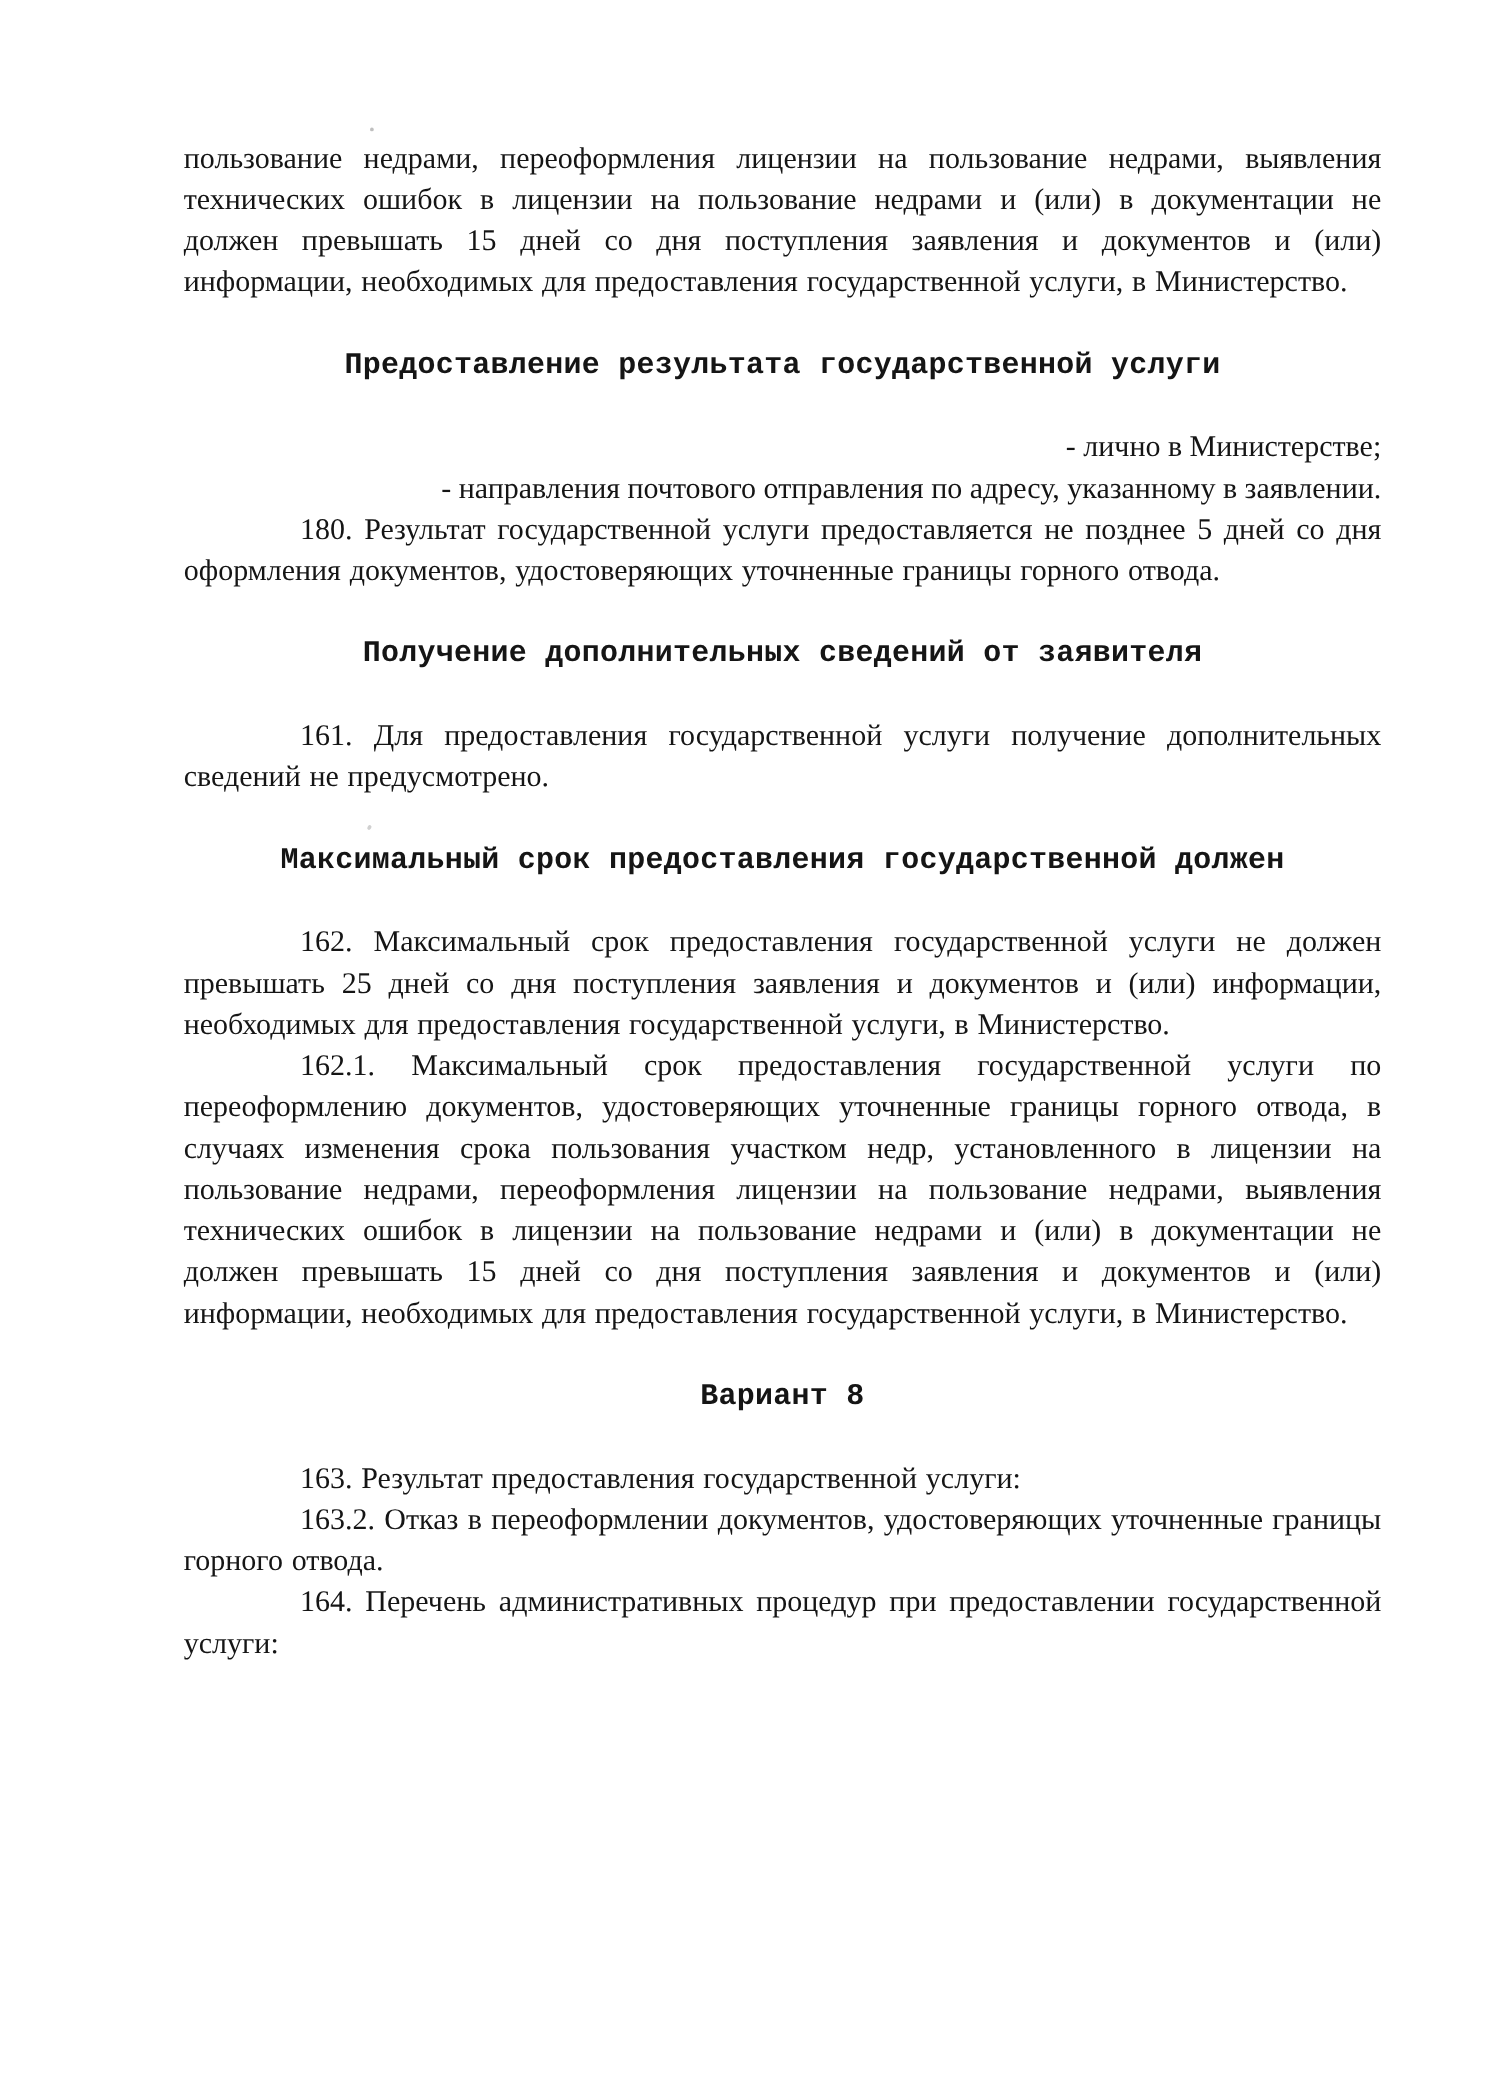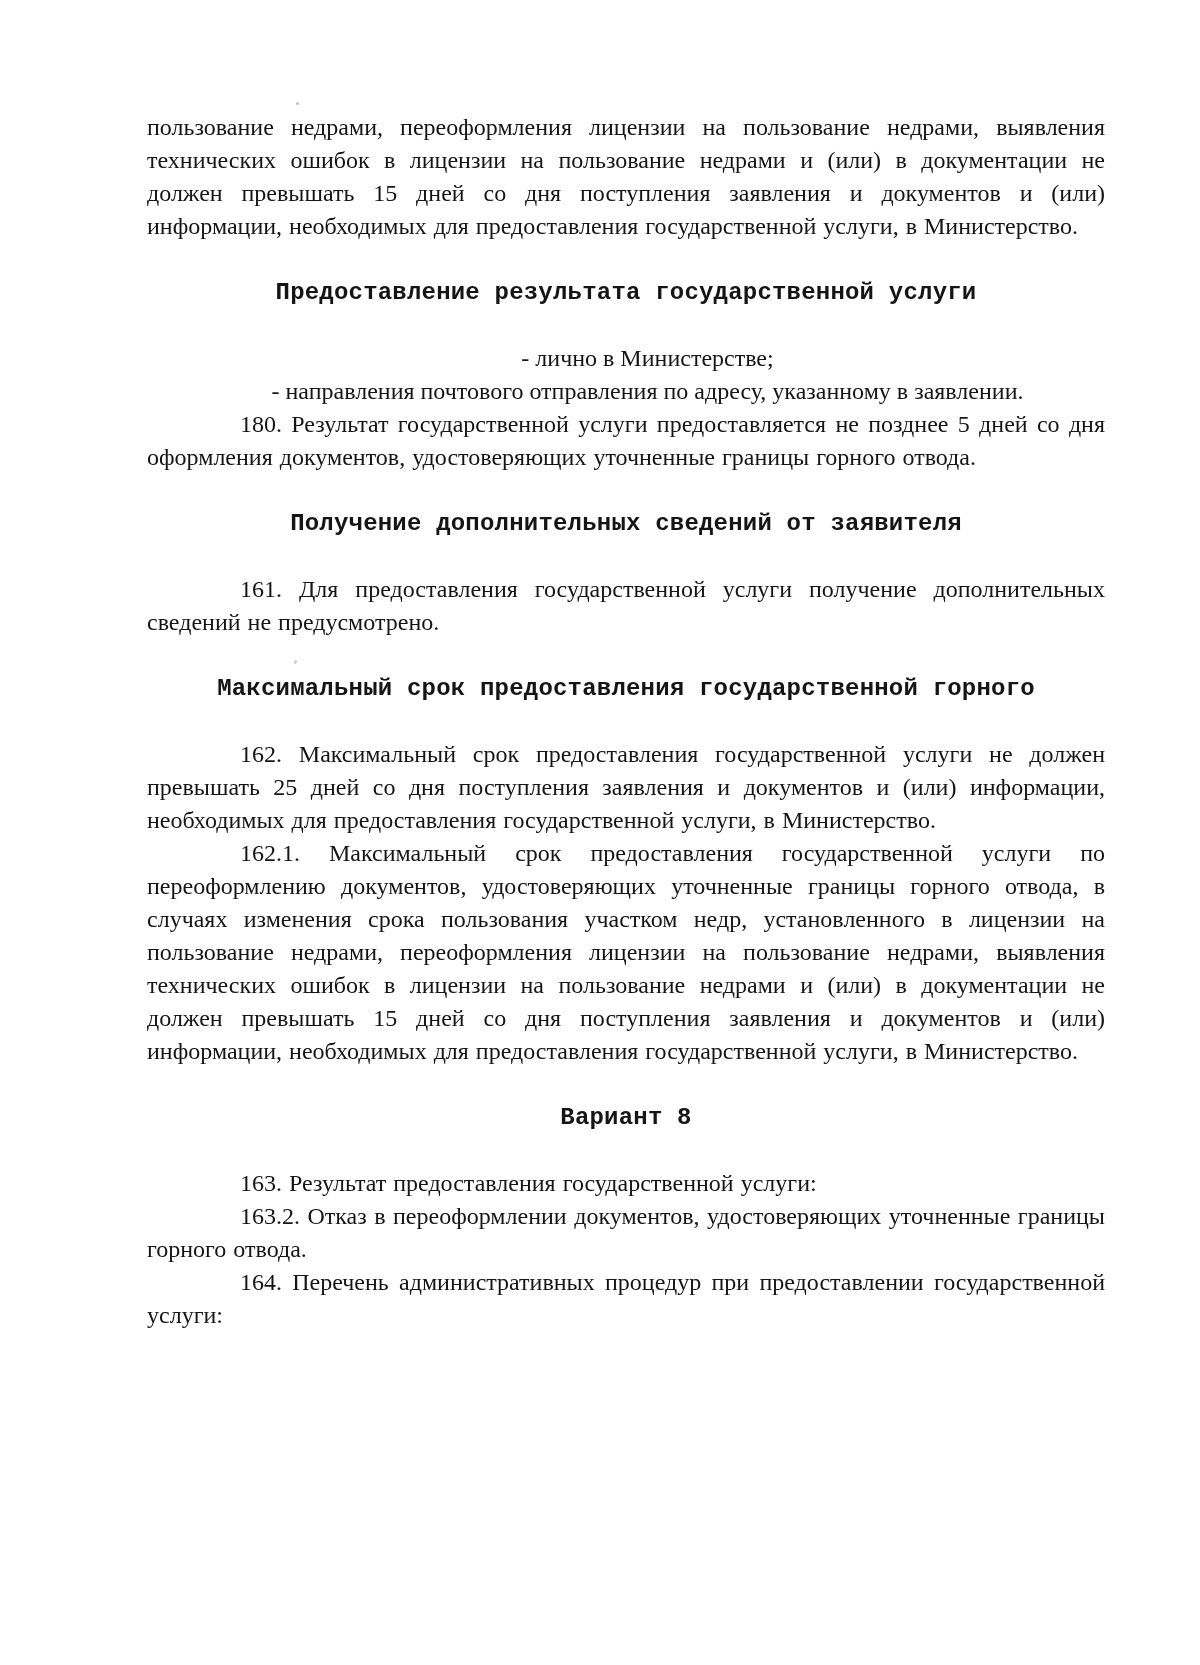--- a/index.html
+++ b/index.html
@@ -25,21 +25,21 @@
     margin: 0;
     text-align: justify;
     text-indent: 93px;
     word-spacing: 1px;
   }
   .para.continuation {
     text-indent: 0;
   }
   .dash-item {
     margin: 0 0 0 43px;
-    text-align: center;
+    text-align: right;
   }
   .heading {
     margin: 33px 0;
     font-size: 24px;
     line-height: 33px;
     font-weight: bold;
     text-align: center;
     letter-spacing: 0.2px;
     font-family: Liberation Mono, monospace;
   }
@@ -61,21 +61,21 @@
   <p class="para continuation">пользование недрами, переоформления лицензии на пользование недрами, выявления технических ошибок в лицензии на пользование недрами и (или) в документации не должен превышать 15 дней со дня поступления заявления и документов и (или) информации, необходимых для предоставления государственной услуги, в Министерство.</p>
 
   <h2 class="heading">Предоставление результата государственной услуги</h2>
   <p class="dash-item">- лично в Министерстве;</p>
   <p class="dash-item">- направления почтового отправления по адресу, указанному в заявлении.</p>
   <p class="para">180. Результат государственной услуги предоставляется не позднее 5 дней со дня оформления документов, удостоверяющих уточненные границы горного отвода.</p>
 
   <h2 class="heading">Получение дополнительных сведений от заявителя</h2>
   <p class="para">161. Для предоставления государственной услуги получение дополнительных сведений не предусмотрено.</p>
 
-  <h2 class="heading">Максимальный срок предоставления государственной горного</h2>
+  <h2 class="heading">Максимальный срок предоставления государственной должен</h2>
   <p class="para">162. Максимальный срок предоставления государственной услуги не должен превышать 25 дней со дня поступления заявления и документов и (или) информации, необходимых для предоставления государственной услуги, в Министерство.</p>
   <p class="para">162.1. Максимальный срок предоставления государственной услуги по переоформлению документов, удостоверяющих уточненные границы горного отвода, в случаях изменения срока пользования участком недр, установленного в лицензии на пользование недрами, переоформления лицензии на пользование недрами, выявления технических ошибок в лицензии на пользование недрами и (или) в документации не должен превышать 15 дней со дня поступления заявления и документов и (или) информации, необходимых для предоставления государственной услуги, в Министерство.</p>
 
   <h2 class="heading">Вариант 8</h2>
   <p class="para">163. Результат предоставления государственной услуги:</p>
   <p class="para">163.2. Отказ в переоформлении документов, удостоверяющих уточненные границы горного отвода.</p>
   <p class="para">164. Перечень административных процедур при предоставлении государственной услуги:</p>
 </div>
 
 </body></html>

